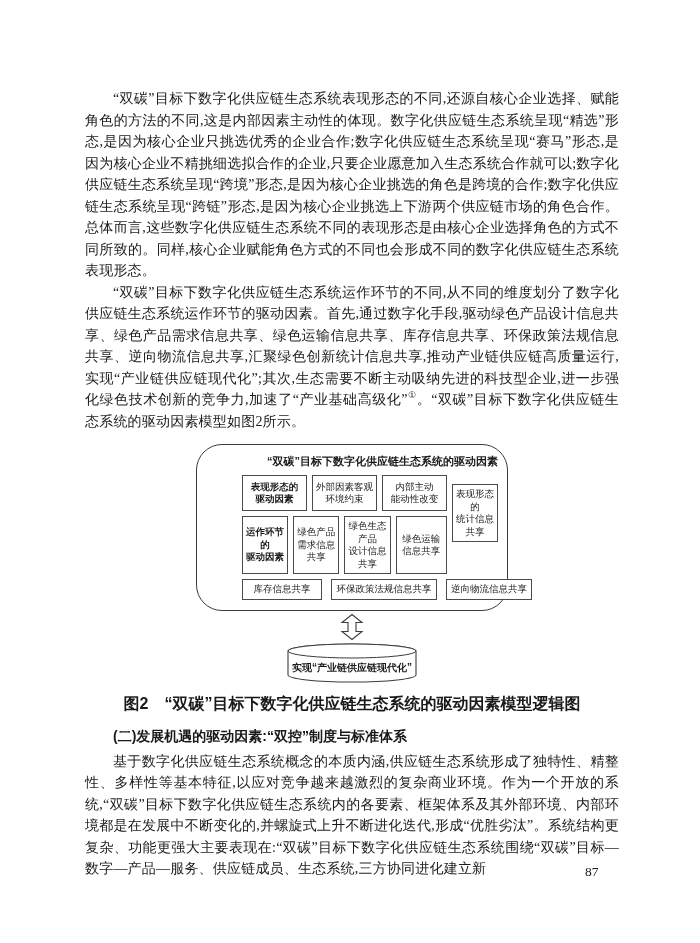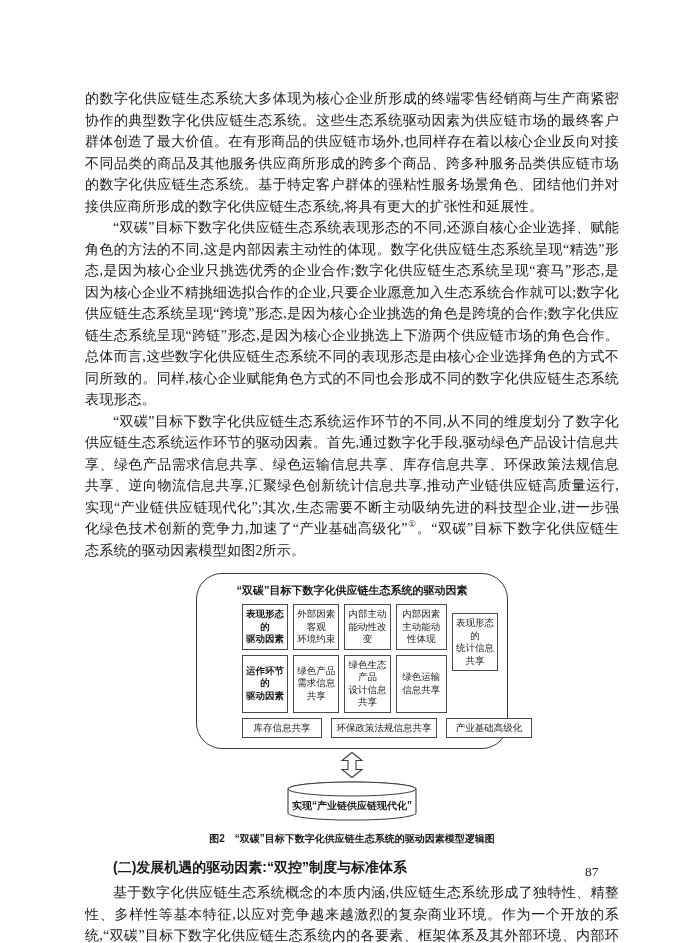--- a/index.html
+++ b/index.html
@@ -29,21 +29,21 @@
   
   .figure { margin:12px 0 0 0; }
   .figure-wrap { width:312px; margin:0 auto; }
   .fig-outer {
     border:1.3px solid #3c3c3c;
     border-radius:26px;
     padding:7px 9px 10px 9px;
     background:#fff;
   }
   .fig-title {
-    text-align:center;
+    text-align:right;
     font-weight:bold;
     font-size:11px;
     font-family:"Liberation Sans","DejaVu Sans",sans-serif;
     margin:2px 0 6px 0;
     white-space:nowrap;
   }
   .fig-body { display:flex; align-items:flex-start; }
   .fig-main { flex:1; min-width:0;padding-left:36px; }
   .fig-row { display:flex; gap:5px; margin-bottom:5px; }
   .fig-box {
@@ -76,21 +76,21 @@
   }
   .fig-col { display:flex; flex-direction:column; align-items:center; }
   .dbl-arrow { display:block; margin-bottom:1px; }
   .cyl-text {
     font-family:"Liberation Sans","DejaVu Sans",sans-serif;
     font-size:10px; font-weight:bold; fill:#1a1a1a;
   }
   .fig-caption {
     text-align:center;
     font-weight:bold;
-    font-size:10px;
+    font-size:16px;
     margin-top:10px;
     font-family:"Liberation Sans","DejaVu Sans",sans-serif;
   }
 
   
   .section-heading {
     margin:13px 0 5px 0;
     font-size:14px;
     font-weight:bold;
     text-indent:2em;
@@ -102,21 +102,20 @@
     font-size:13.5px;
     color:#1a1a1a;
   }
 </style>
 </head>
 <body>
 
 <div class="page">
   <div class="content">
 
-    <p class="body-text">的数字化供应链生态系统大多体现为核心企业所形成的终端零售经销商与生产商紧密协作的典型数字化供应链生态系统。这些生态系统驱动因素为供应链市场的最终客户群体创造了最大价值。在有形商品的供应链市场外,也同样存在着以核心企业反向对接不同品类的商品及其他服务供应商所形成的跨多个商品、跨多种服务品类供应链市场的数字化供应链生态系统。基于特定客户群体的强粘性服务场景角色、团结他们并对接供应商所形成的数字化供应链生态系统,将具有更大的扩张性和延展性。</p>
     <p class="body-text indent">“双碳”目标下数字化供应链生态系统表现形态的不同,还源自核心企业选择、赋能角色的方法的不同,这是内部因素主动性的体现。数字化供应链生态系统呈现“精选”形态,是因为核心企业只挑选优秀的企业合作;数字化供应链生态系统呈现“赛马”形态,是因为核心企业不精挑细选拟合作的企业,只要企业愿意加入生态系统合作就可以;数字化供应链生态系统呈现“跨境”形态,是因为核心企业挑选的角色是跨境的合作;数字化供应链生态系统呈现“跨链”形态,是因为核心企业挑选上下游两个供应链市场的角色合作。总体而言,这些数字化供应链生态系统不同的表现形态是由核心企业选择角色的方式不同所致的。同样,核心企业赋能角色方式的不同也会形成不同的数字化供应链生态系统表现形态。</p>
     <p class="body-text indent"><span>“双碳”目标下数字化供应链生态系统运作环节的不同,从不同的维度划分了数字化供应链生态系统运作环节的驱动因素。首先,通过数字化手段,驱动绿色产品设计信息共享、绿色产品需求信息共享、绿色运输信息共享、库存信息共享、环保政策法规信息共享、逆向物流信息共享,汇聚绿色创新统计信息共享,推动产业链供应链高质量运行,实现“产业链供应链现代化”;其次,生态需要不断主动吸纳先进的科技型企业,进一步强化绿色技术创新的竞争力,加速了“产业基础高级化”</span><sup class="note">①</sup><span>。“双碳”目标下数字化供应链生态系统的驱动因素模型如图2所示。</span></p>
 
     <figure class="figure">
       <div class="figure-wrap">
 
         <div class="fig-outer">
           <div class="fig-title">“双碳”目标下数字化供应链生态系统的驱动因素</div>
           <div class="fig-body">
             <div class="fig-main">
@@ -127,24 +126,20 @@
                   <span class="bl">驱动因素</span>
                 </div>
                 <div class="fig-box">
                   <span class="bl">外部因素客观</span>
                   <span class="bl">环境约束</span>
                 </div>
                 <div class="fig-box">
                   <span class="bl">内部主动</span>
                   <span class="bl">能动性改变</span>
                 </div>
-                <div class="fig-box wide">
-                  <span class="bl">内部因素</span>
-                  <span class="bl">主动能动性体现</span>
-                </div>
               </div>
 
               <div class="fig-row">
                 <div class="fig-box bold">
                   <span class="bl">运作环节的</span>
                   <span class="bl">驱动因素</span>
                 </div>
                 <div class="fig-box">
                   <span class="bl">绿色产品</span>
                   <span class="bl">需求信息共享</span>
@@ -152,21 +147,21 @@
                 <div class="fig-box">
                   <span class="bl">绿色生态产品</span>
                   <span class="bl">设计信息共享</span>
                 </div>
                 <div class="fig-box wide">绿色运输信息共享</div>
               </div>
 
               <div class="fig-row3">
                 <div class="fig-box r3a">库存信息共享</div>
                 <div class="fig-box r3b">环保政策法规信息共享</div>
-                <div class="fig-box r3c">产业基础高级化</div>
+                <div class="fig-box r3c">逆向物流信息共享</div>
               </div>
 
             </div>
             <div class="fig-box fig-side">
               <span class="bl">表现形态的</span>
               <span class="bl">统计信息</span>
               <span class="bl">共享</span>
             </div>
           </div>
         </div>

